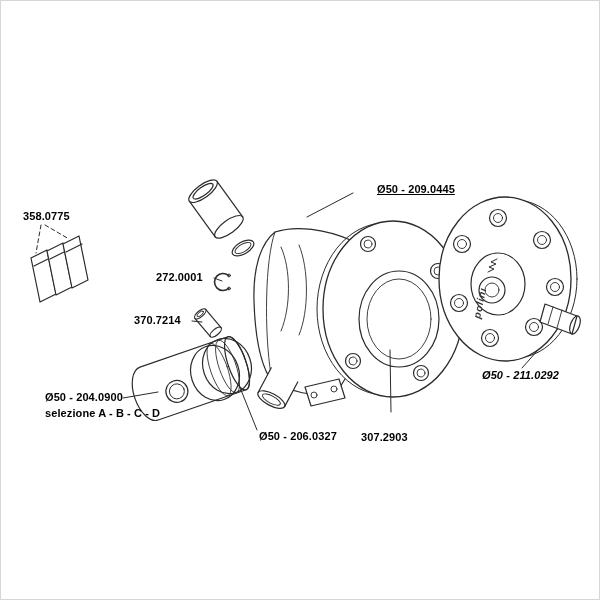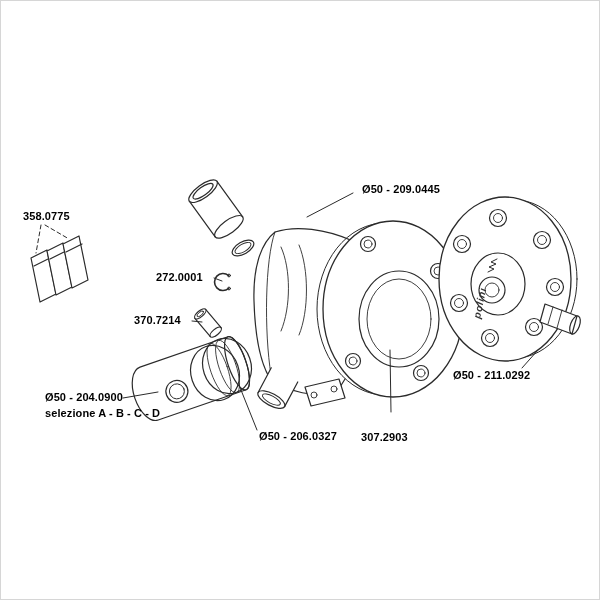--- a/index.html
+++ b/index.html
@@ -161,20 +161,20 @@
       <line x1="122" y1="397" x2="157" y2="391"></line>
       <line x1="256" y1="429" x2="238" y2="384"></line>
       <line x1="390" y1="411" x2="389" y2="349"></line>
       <line x1="521" y1="367" x2="537" y2="349"></line>
     </g>
   </svg>
 
   <div class="lbl" style="left:22px; top:209px;">358.0775</div>
   <div class="lbl" style="left:155px; top:270px;">272.0001</div>
   <div class="lbl" style="left:133px; top:313px;">370.7214</div>
-  <div class="lbl" style="left:361px; top:182px;">Ø50 - 209.0445</div>
-  <div class="lbl" style="left:452px; top:368px;">Ø50 - 211.0292</div>
+  <div class="lbl" style="left:376px; top:182px;text-decoration:underline;">Ø50 - 209.0445</div>
+  <div class="lbl" style="left:481px; top:368px;font-style:italic;">Ø50 - 211.0292</div>
   <div class="lbl" style="left:44px; top:390px;">Ø50 - 204.0900</div>
   <div class="lbl" style="left:44px; top:406px;">selezione A - B - C - D</div>
   <div class="lbl" style="left:258px; top:429px;">Ø50 - 206.0327</div>
   <div class="lbl" style="left:360px; top:430px;">307.2903</div>
 
 </div>
 
 </body></html>

